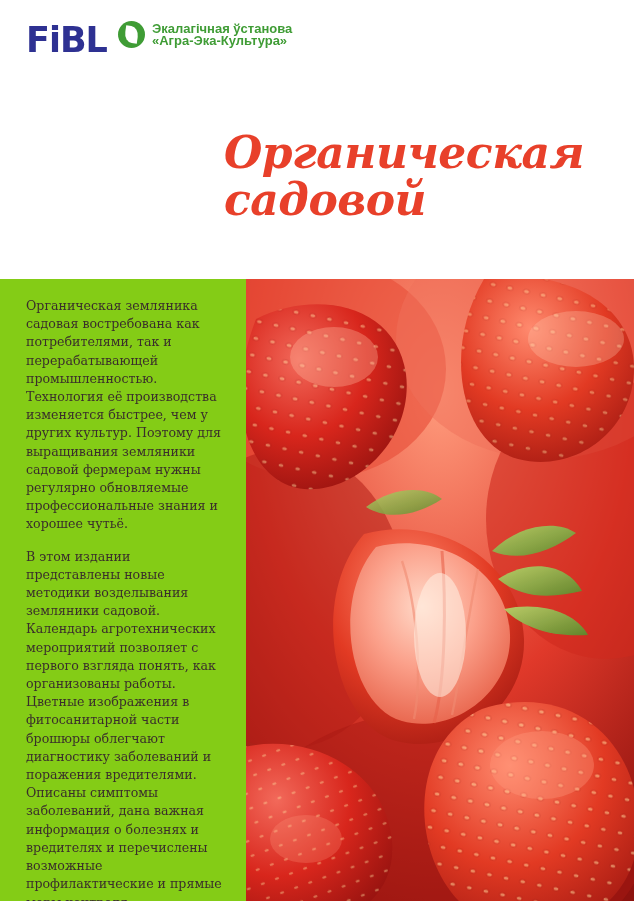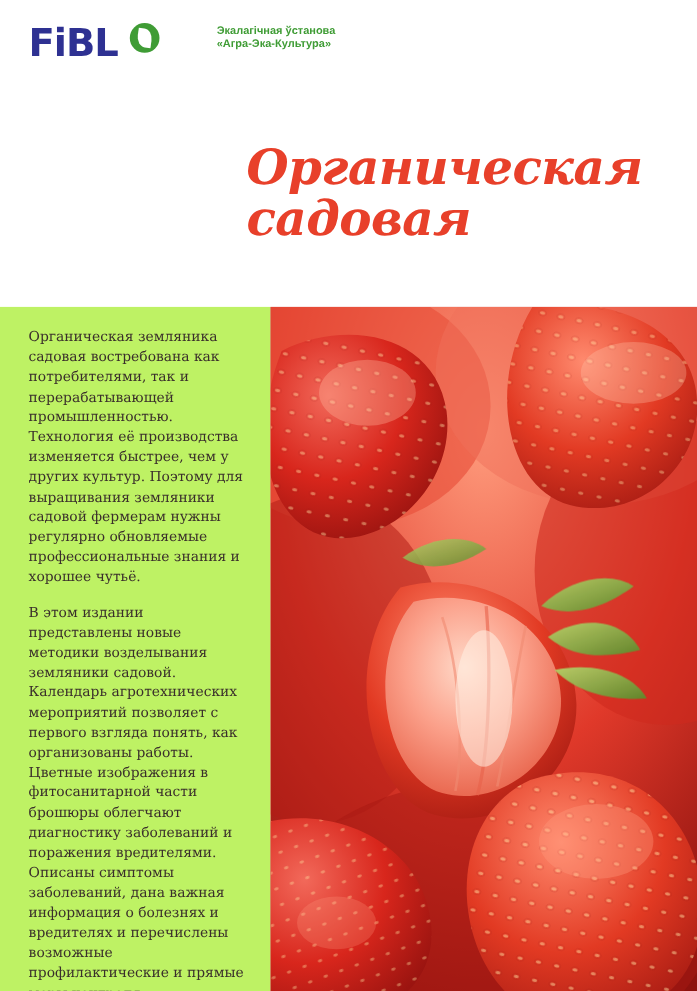--- a/index.html
+++ b/index.html
@@ -65,27 +65,26 @@
     left: 7px;
     top: 5px;
     width: 13px;
     height: 17px;
     background: #ffffff;
     border-radius: 0 60% 0 60%;
     transform: rotate(8deg);
   }
   .partner-text {
     font-family: "Liberation Sans", sans-serif;
-    font-size: 10px;
+    font-size: 13px;
     font-weight: bold;
     color: #3f9c35;
     line-height: 12px;
     letter-spacing: 0px;
     white-space: nowrap;
-    margin-left: 45px;
   }
   .partner-text .line2 {
     display: block;
   }
 
   
   .title-block {
     position: absolute;
     right: 30px;
     top: 95px;
@@ -112,21 +111,21 @@
     width: 634px;
     height: 622px;
   }
 
   .text-panel {
     position: absolute;
     left: 0;
     top: 0;
     width: 246px;
     height: 622px;
-    background: #bef264;
+    background: #84cc16;
     box-sizing: border-box;
     padding: 18px 20px 0 26px;
   }
   .text-panel p {
     font-family: "DejaVu Serif", serif;
     font-size: 12.6px;
     line-height: 18.2px;
     color: #3a2f2b;
     margin: 0 0 14px 0;
     text-align: left;
@@ -160,21 +159,21 @@
       <span class="leaf-mark"></span>
       <span class="partner-text">
         <span>Экалагічная ўстанова</span>
         <span class="line2">«Агра-Эка-Культура»</span>
       </span>
     </div>
   </div>
 
   <div class="title-block">
     <div class="doc-title">Органическая</div>
-    <div class="doc-title">садовая</div>
+    <div class="doc-title">садовой</div>
   </div>
 
   <div class="lower">
 
     <div class="text-panel">
       <p>Органическая земляника садовая востребована как потребителями, так и перерабатывающей промышленностью. Технология её производства изменяется быстрее, чем у других культур. Поэтому для выращивания земляники садовой фермерам нужны регулярно обновляемые профессиональные знания и хорошее чутьё.</p>
       <p>В этом издании представлены новые методики возделывания земляники садовой. Календарь агротехнических мероприятий позволяет с первого взгляда понять, как организованы работы. Цветные изображения в фитосанитарной части брошюры облегчают диагностику заболеваний и поражения вредителями. Описаны симптомы заболеваний, дана важная информация о болезнях и вредителях и перечислены возможные профилактические и прямые меры контроля.</p>
 
     </div>
 

